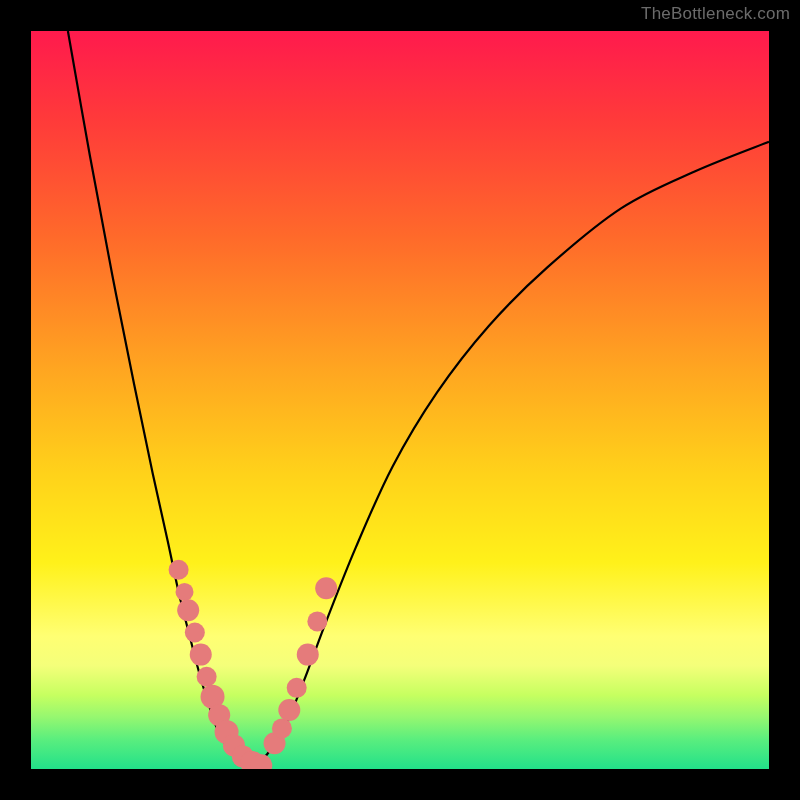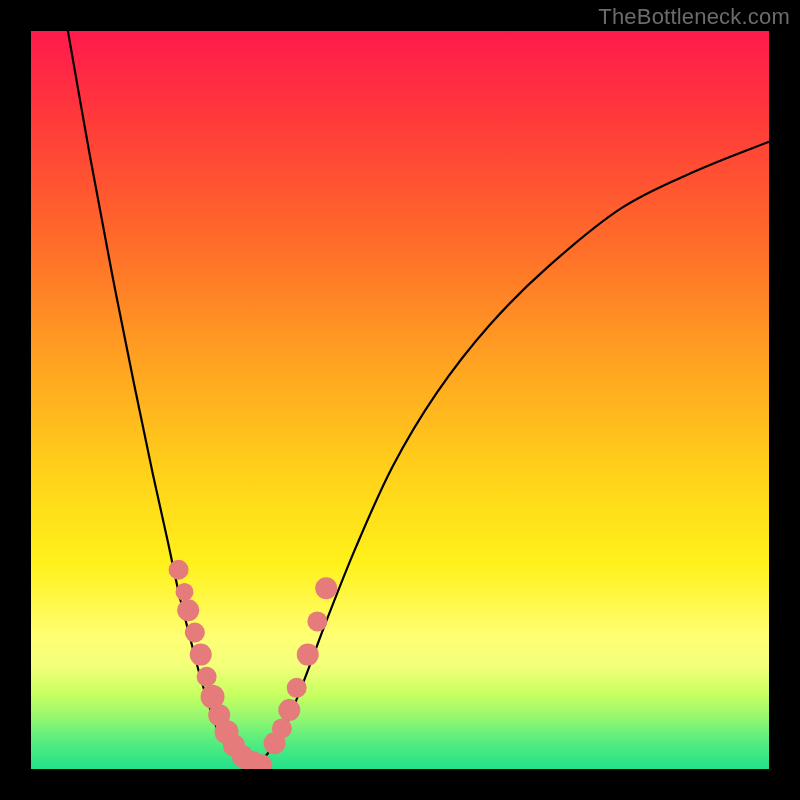--- a/index.html
+++ b/index.html
@@ -36,21 +36,21 @@
       #95f770 93%,
       #5aee7e 96%,
       #22e18a 100%
     );
   }
   .watermark {
     position: absolute;
     top: 4px;
     right: 10px;
     color: #6b6b6b;
-    font-size: 22px;
+    font-size: 17px;
     font-weight: 500;
     letter-spacing: 0.2px;
     user-select: none;
   }
   svg.curves {
     position: absolute;
     left: 0;
     top: 0;
     width: 738px;
     height: 738px;

